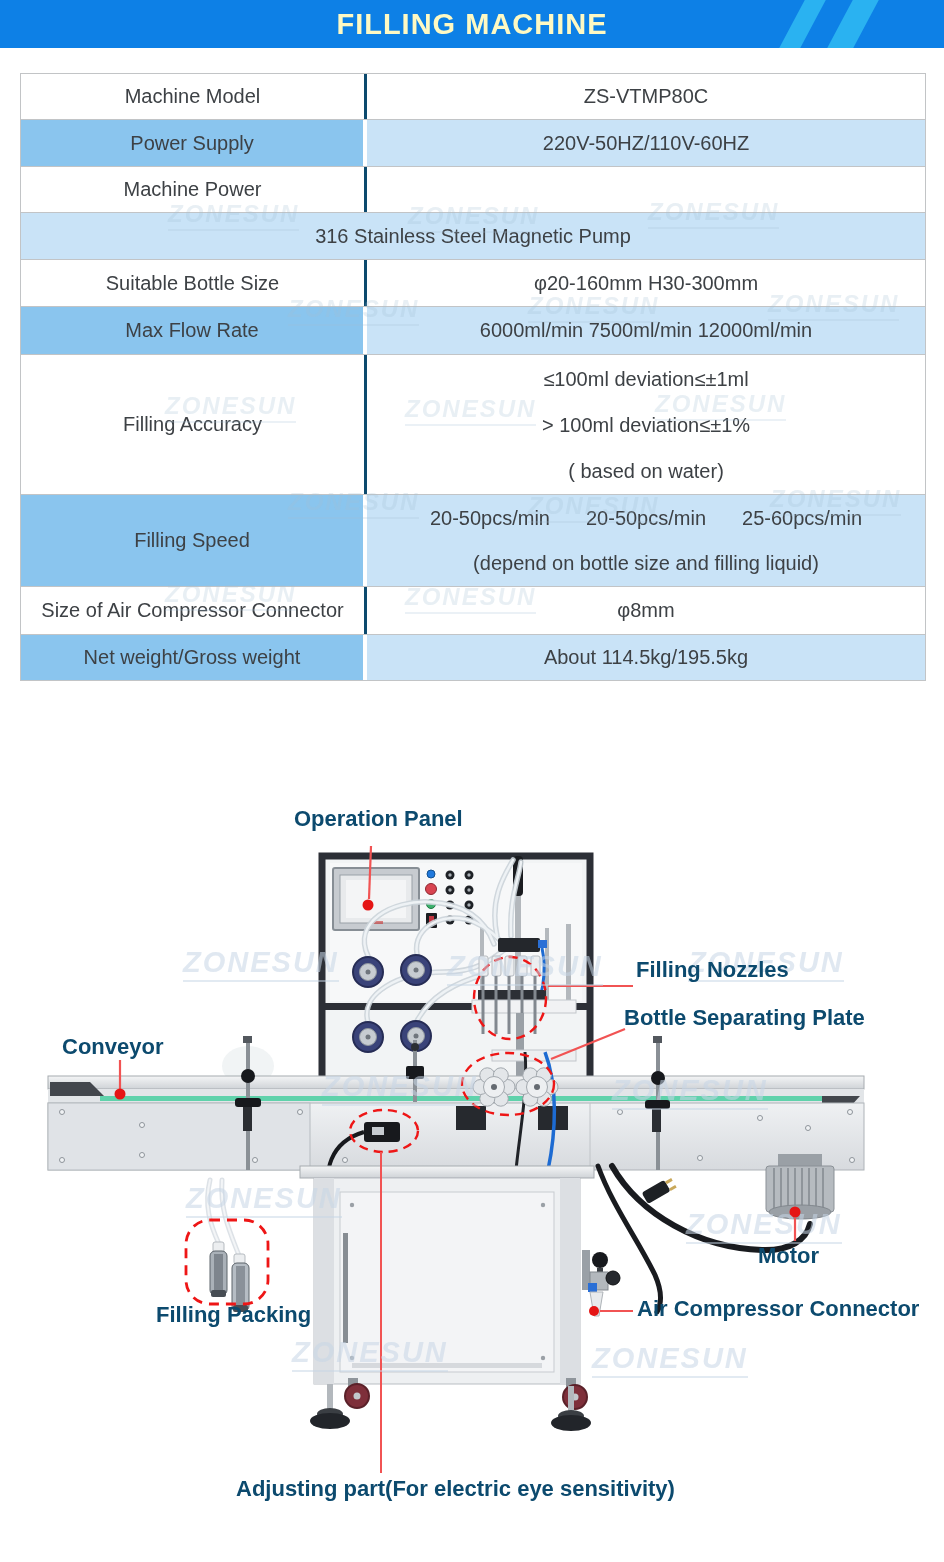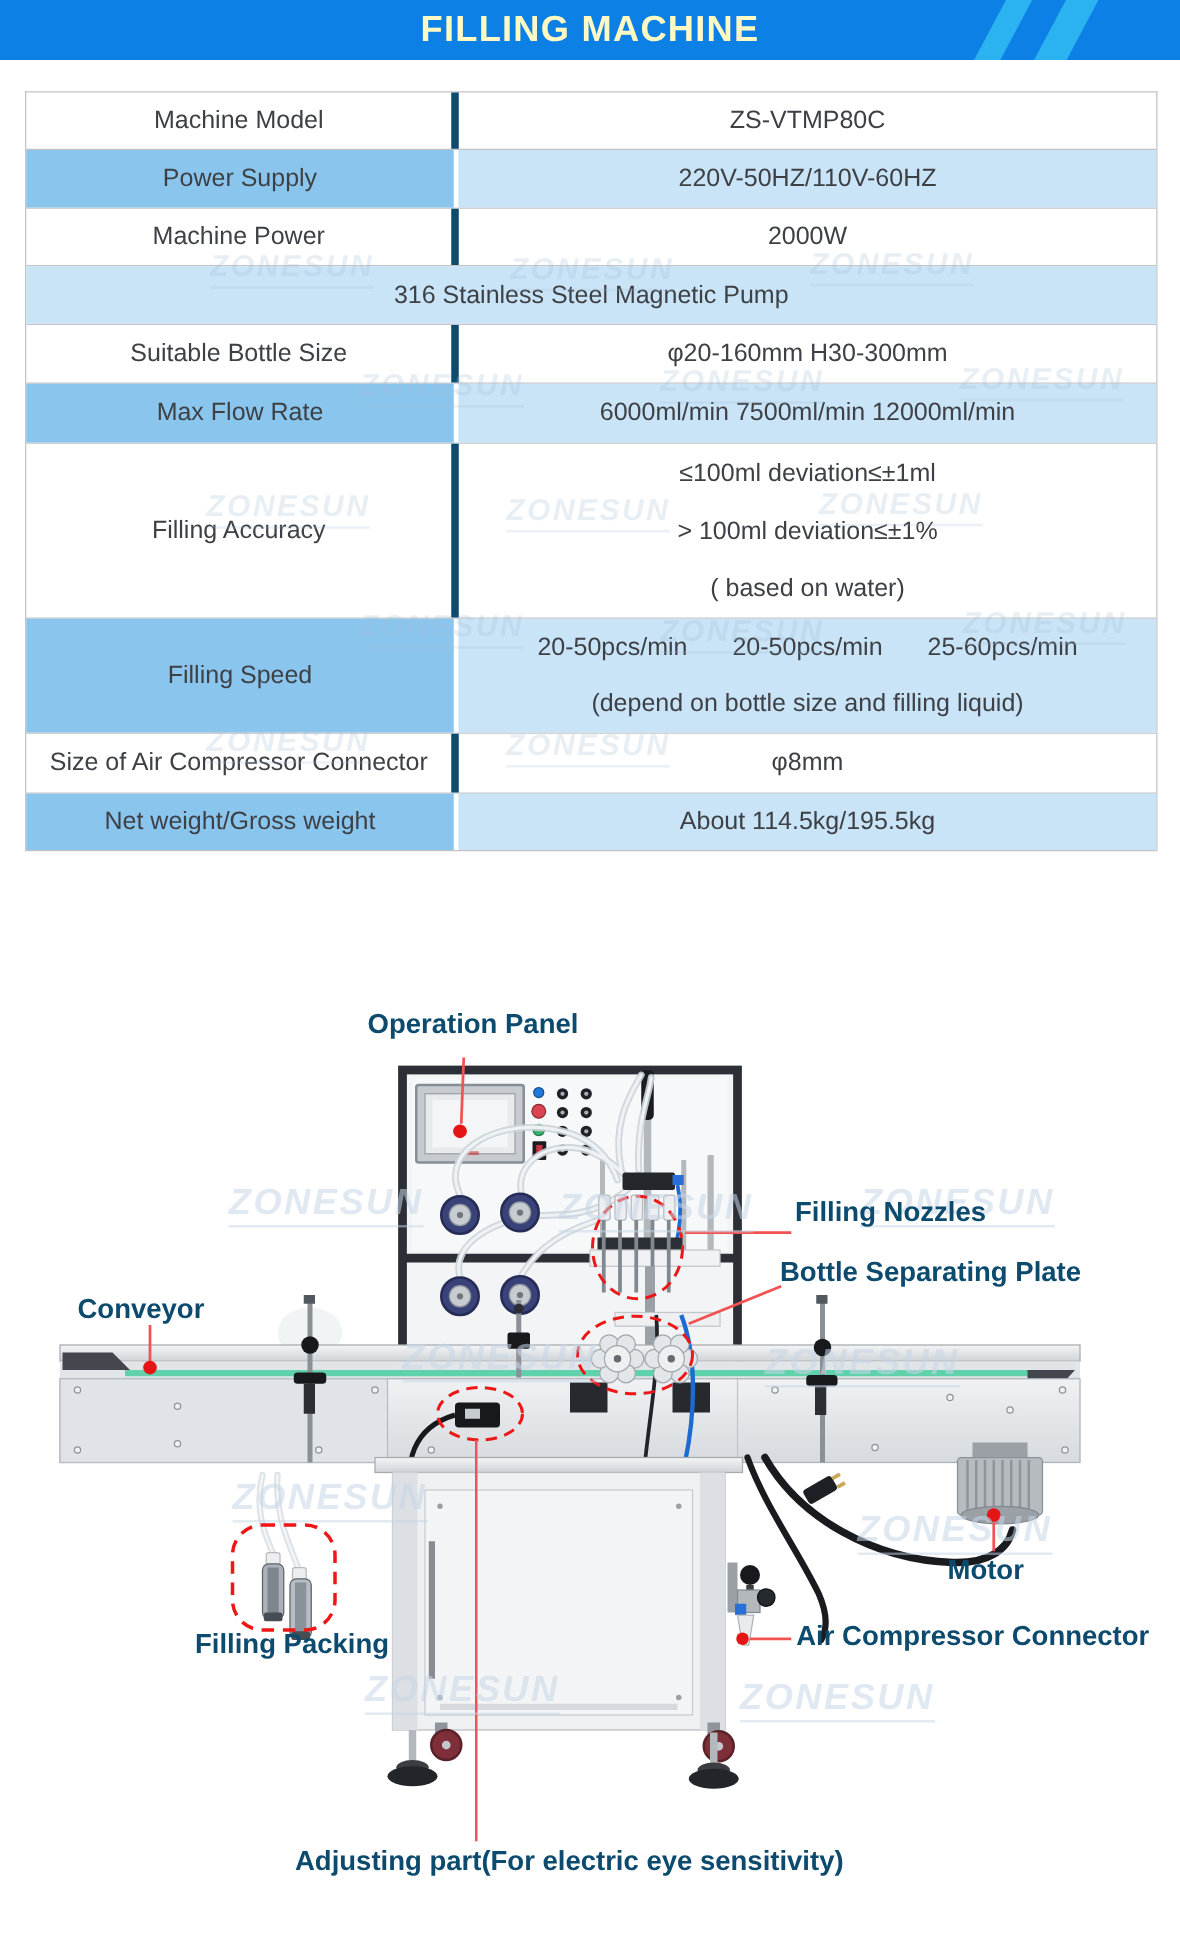--- a/index.html
+++ b/index.html
@@ -13,21 +13,21 @@
   .stripe{position:absolute;top:-6px;height:60px;background:#2ab2f1;transform:skewX(-28deg);}
   .stripe.s1{left:792px;width:21px;}
   .stripe.s2{left:840px;width:26px;}
 
   
   .spec{position:absolute;left:20px;top:73px;width:904px;border:1px solid #c2c4c6;border-bottom:none;
         background:#fff;}
   .srow{display:flex;border-bottom:1px solid #c2c4c6;}
   .cell{display:flex;align-items:center;justify-content:center;font-size:20px;color:#3d4145;
         box-sizing:border-box;text-align:center;}
-  .lc{width:346px;flex:none;border-right:6px solid #0c4a6e;}
+  .lc{width:346px;flex:none;border-right:3px solid #0c4a6e;}
   .vc{flex:1;flex-direction:column;}
   .srow:nth-child(even) .lc{background:#8ac5ee;border-right:4px solid #ffffff;}
   .srow:nth-child(even) .vc{background:#c9e3f7;}
   .mline{line-height:46px;}
   .speedline{display:flex;gap:36px;line-height:45px;}
   .noteline{line-height:45px;}
 
   
   .dlabel{position:absolute;font-size:22px;font-weight:700;color:#0c4a6e;white-space:nowrap;z-index:6;}
 
@@ -54,21 +54,20 @@
     <div class="srow" style="height:45px">
       <div class="cell lc">Machine Model</div>
       <div class="cell vc">ZS-VTMP80C</div>
     </div>
     <div class="srow" style="height:46px">
       <div class="cell lc">Power Supply</div>
       <div class="cell vc">220V-50HZ/110V-60HZ</div>
     </div>
     <div class="srow" style="height:45px">
       <div class="cell lc">Machine Power</div>
-      <div class="cell vc">2000W</div>
     </div>
     <div class="srow" style="height:46px">
       <div class="cell vc">316 Stainless Steel Magnetic Pump</div>
     </div>
     <div class="srow" style="height:46px">
       <div class="cell lc">Suitable Bottle Size</div>
       <div class="cell vc">φ20-160mm H30-300mm</div>
     </div>
     <div class="srow" style="height:47px">
       <div class="cell lc">Max Flow Rate</div>

